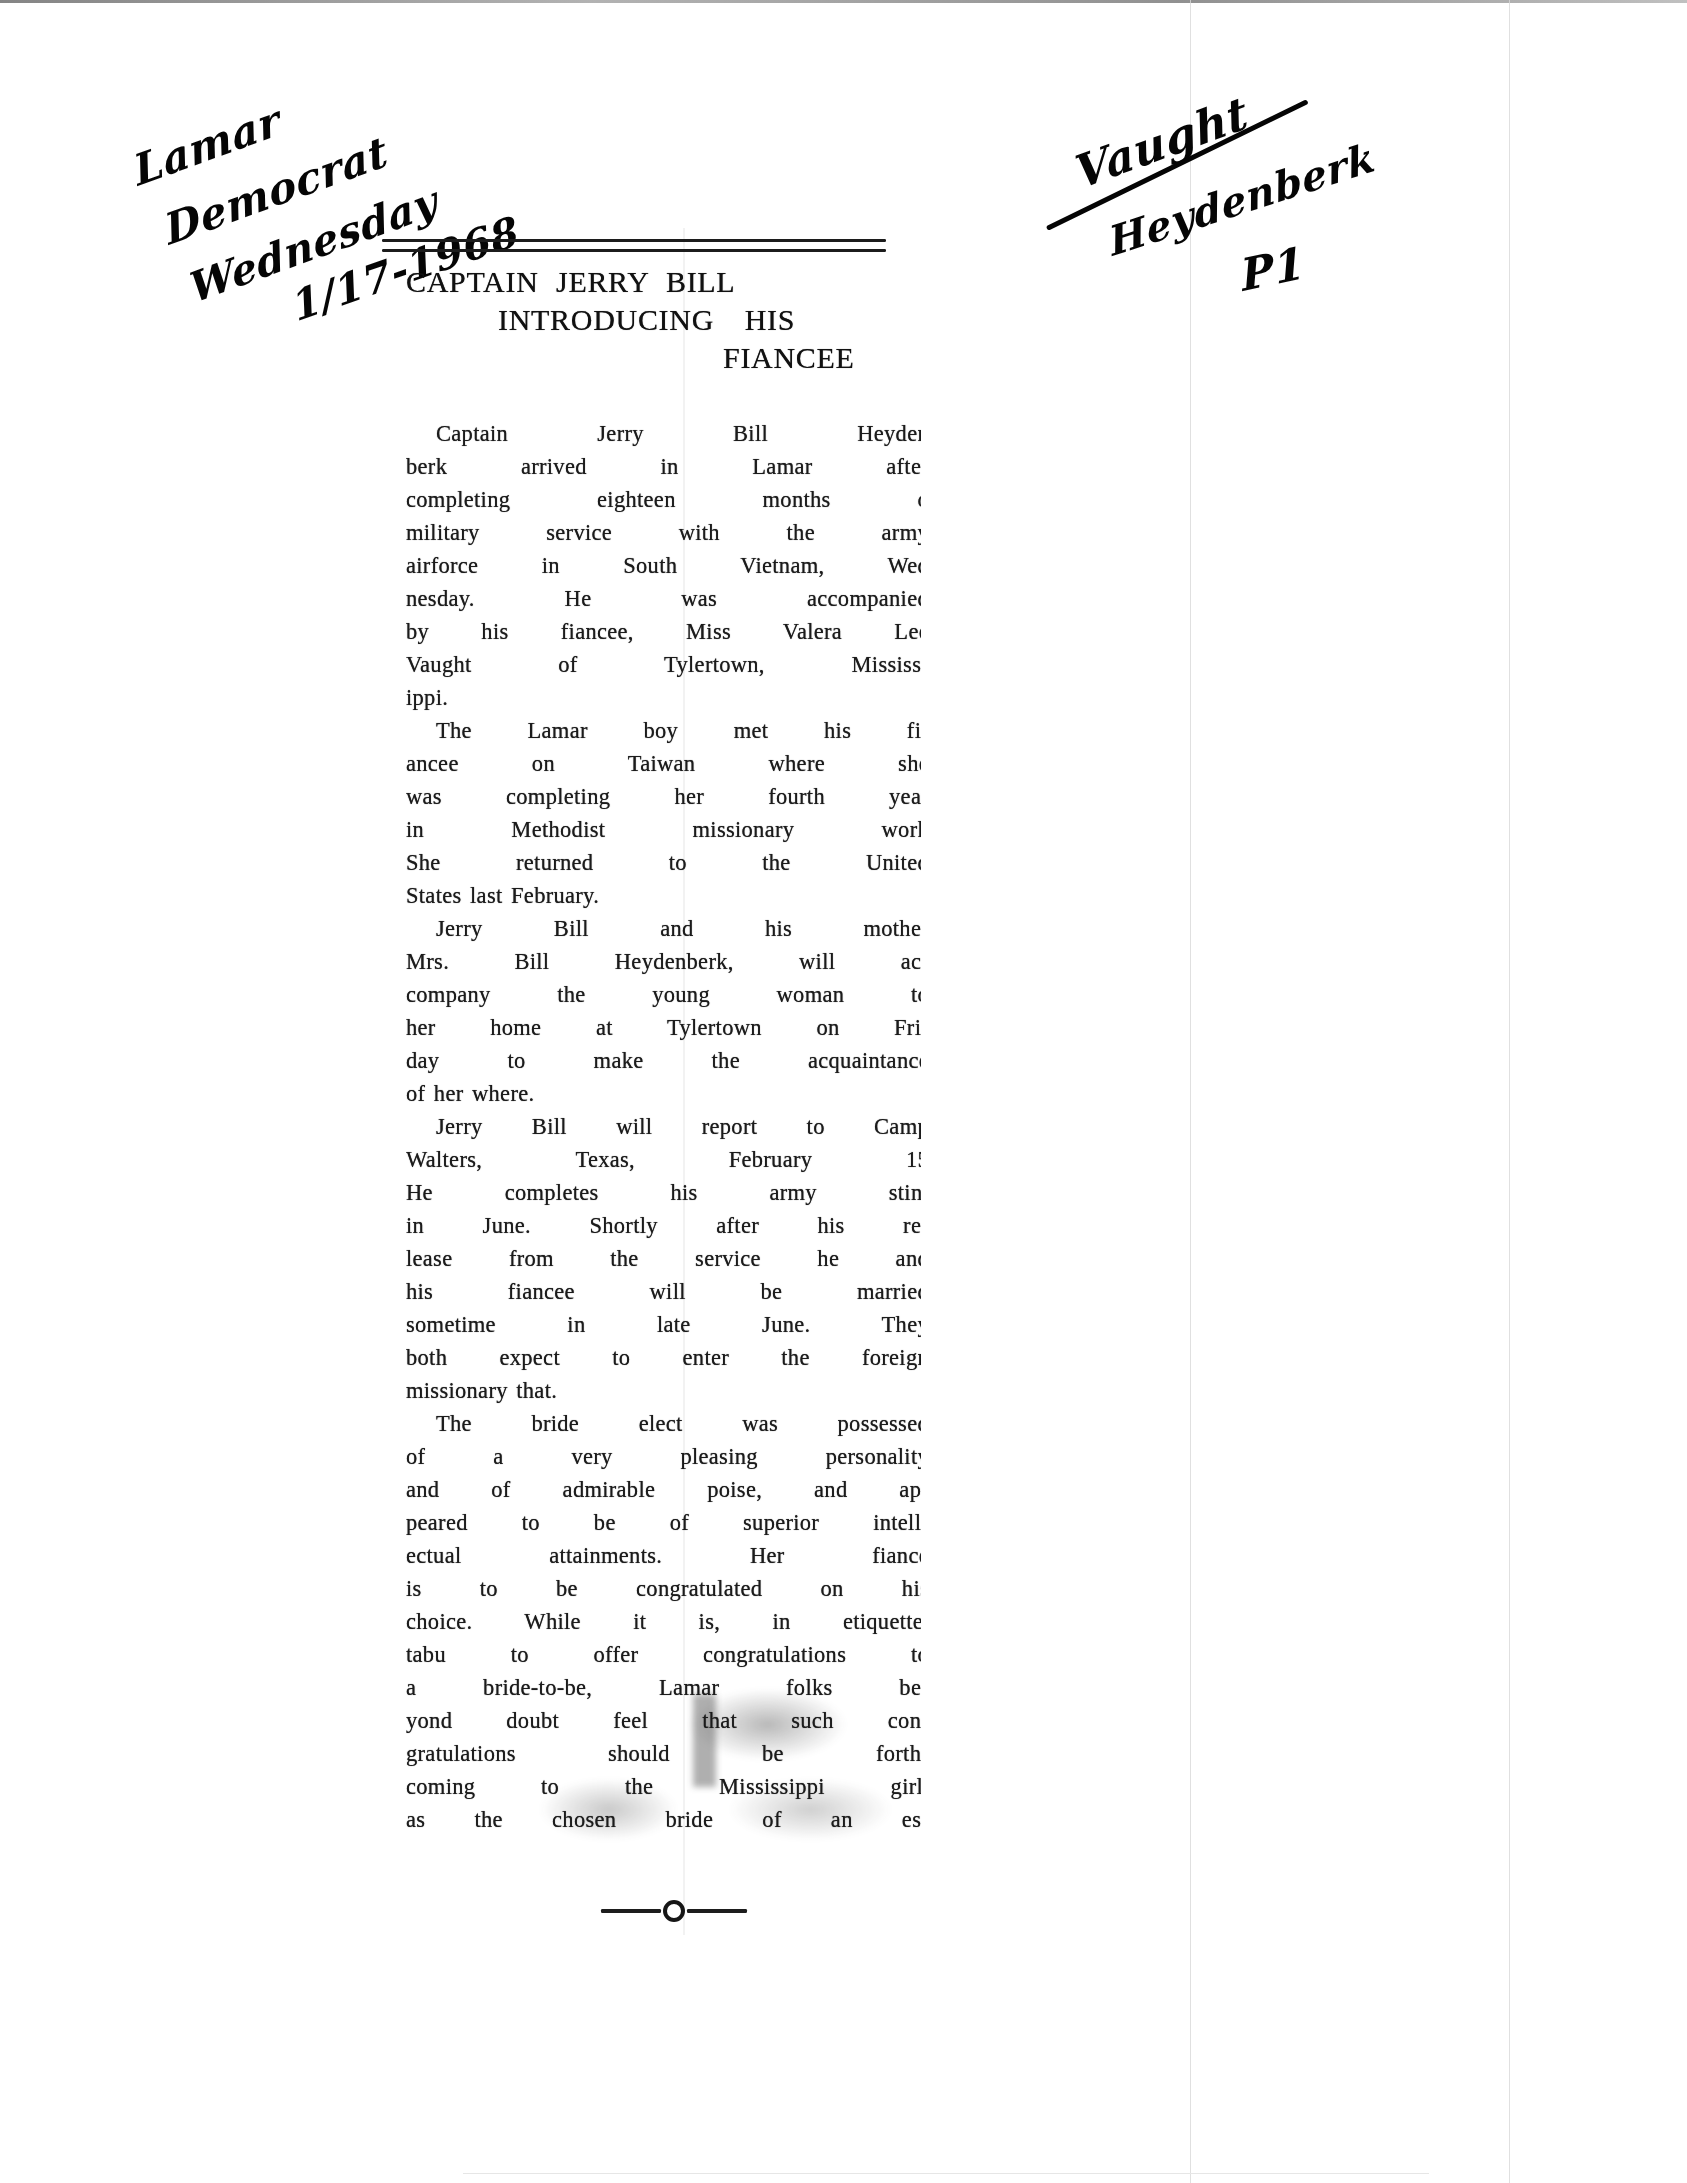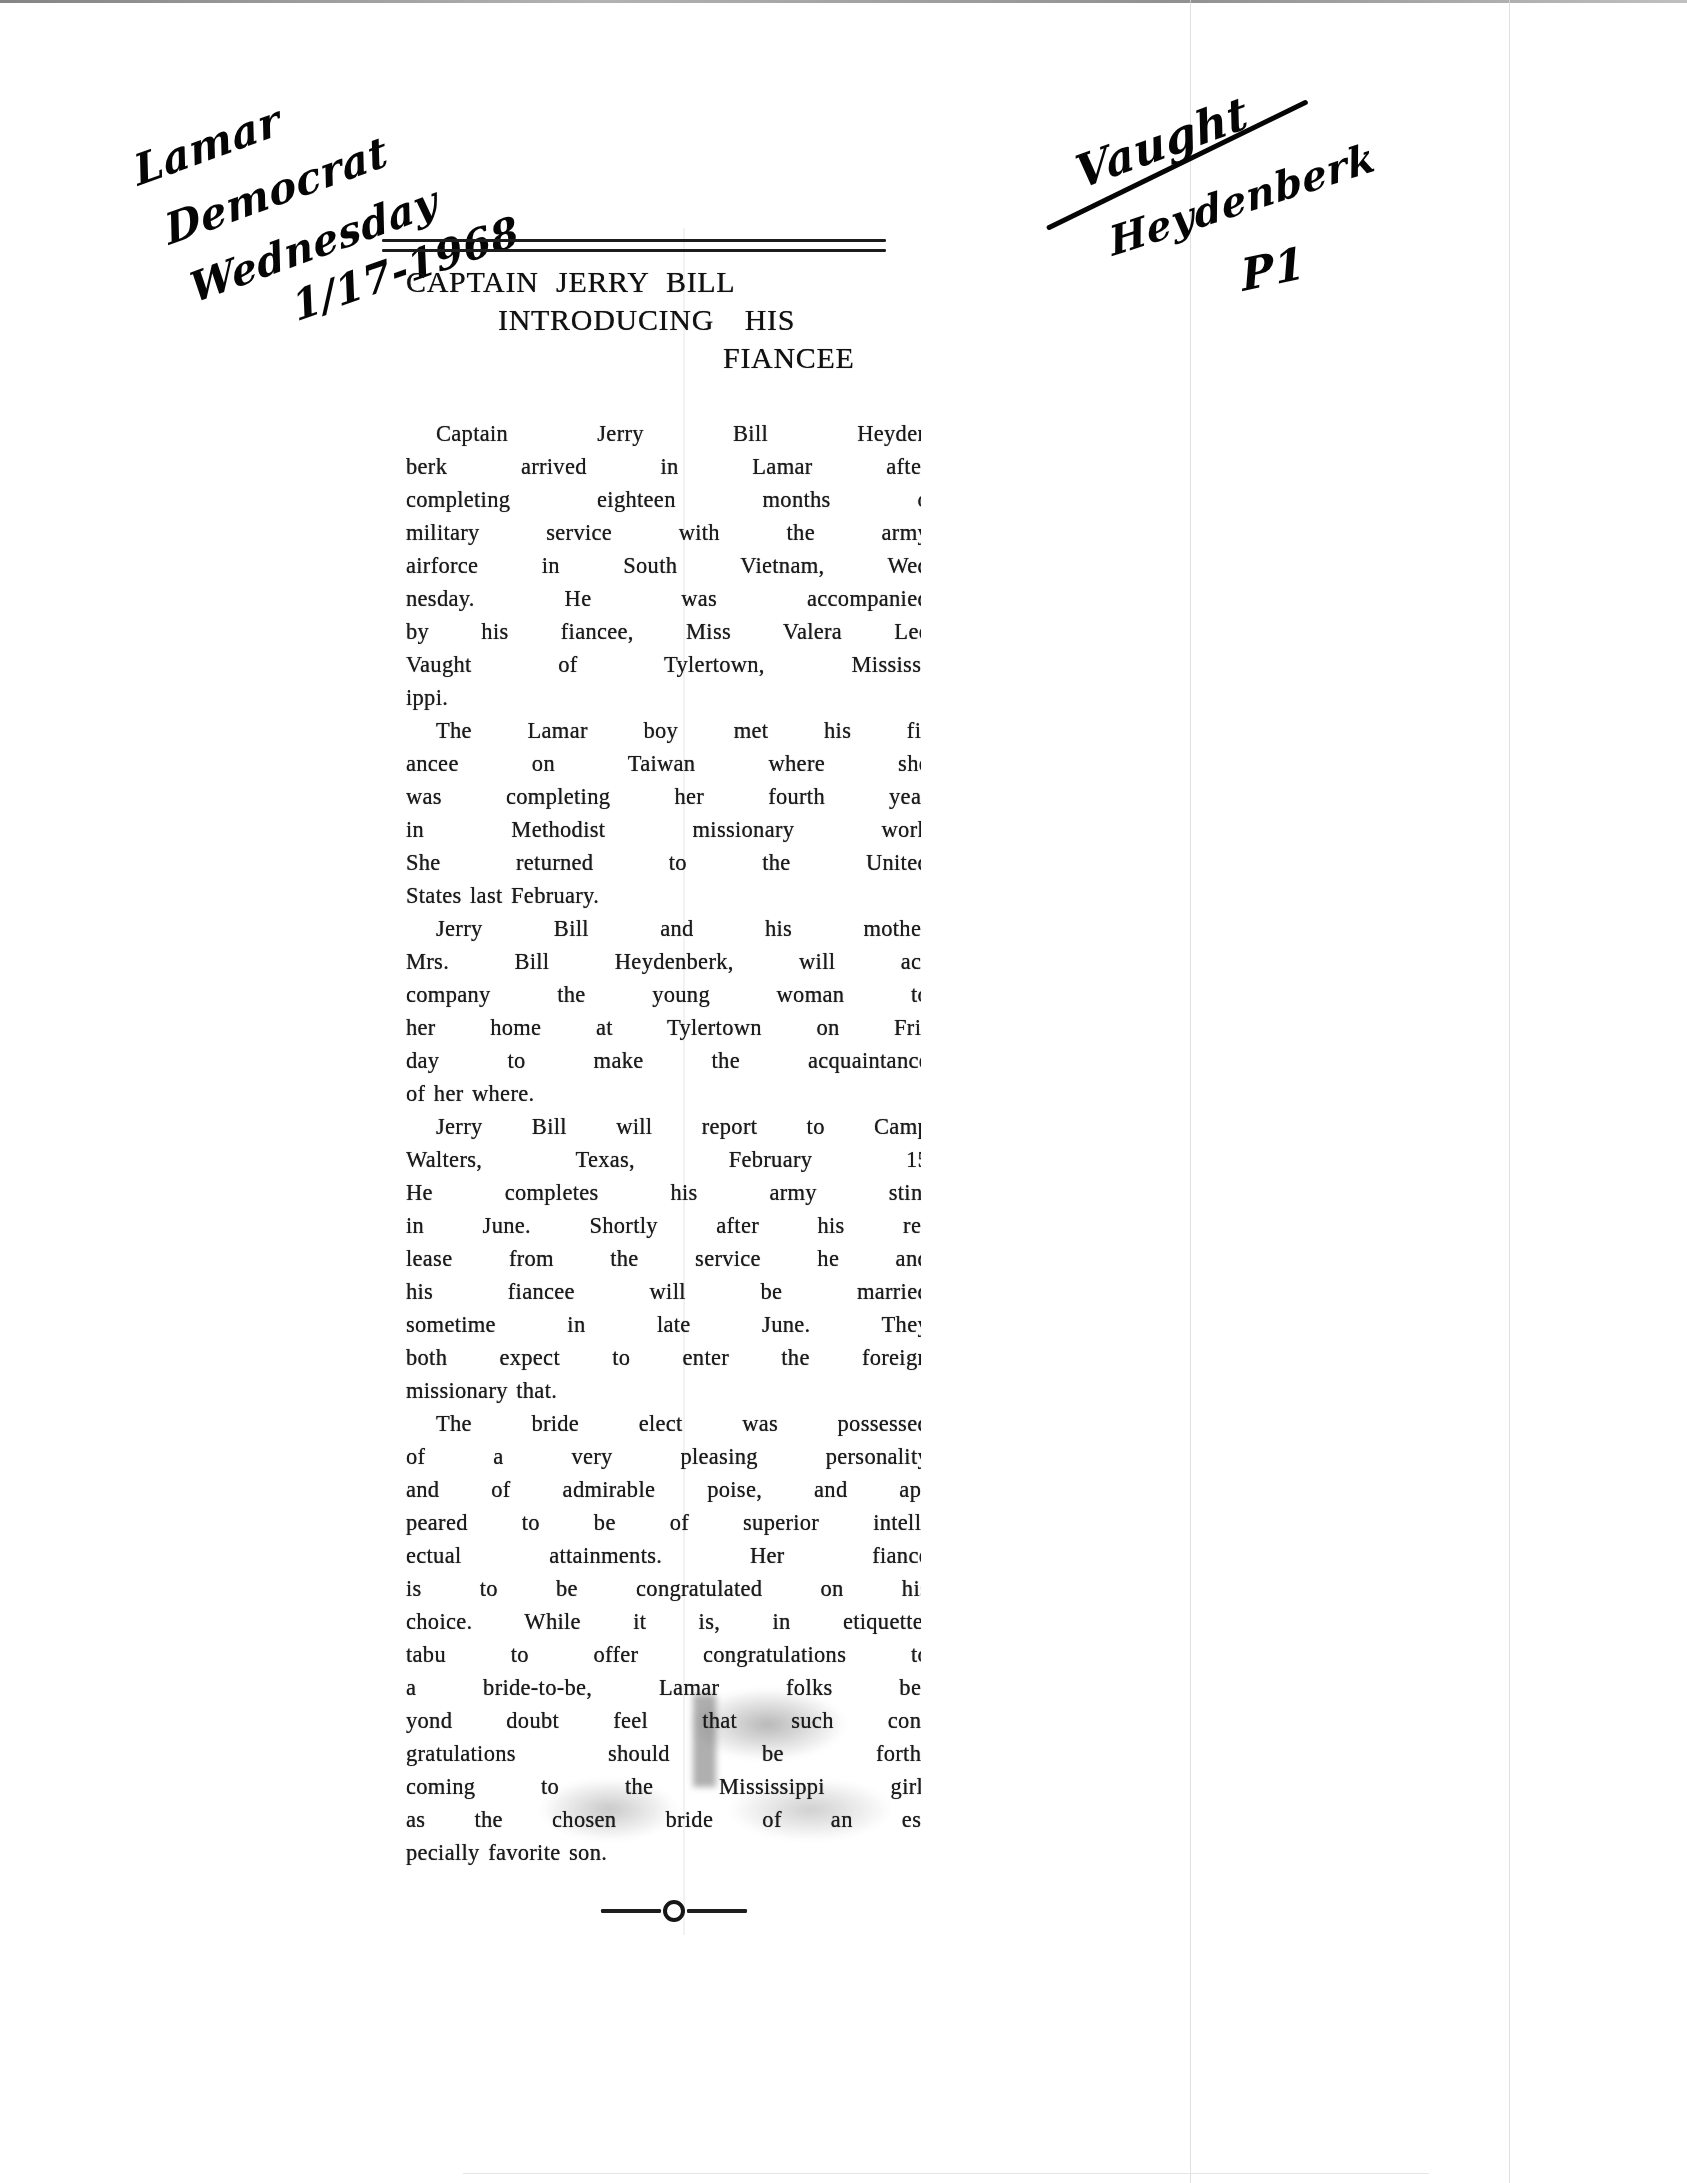--- a/index.html
+++ b/index.html
@@ -159,21 +159,20 @@
         <div class="line">peared to be of superior intell-</div>
         <div class="line">ectual attainments. Her fiance</div>
         <div class="line">is to be congratulated on his</div>
         <div class="line">choice. While it is, in etiquette,</div>
         <div class="line">tabu to offer congratulations to</div>
         <div class="line">a bride-to-be, Lamar folks be-</div>
         <div class="line">yond doubt feel that such con-</div>
         <div class="line">gratulations should be forth-</div>
         <div class="line">coming to the Mississippi girl,</div>
         <div class="line">as the chosen bride of an es-</div>
-        <div class="line plast">pecially favorite son.</div>
       </div>
   </div>
 
   <div class="endmark">
     <div class="em-line"></div>
     <div class="em-circle"></div>
     <div class="em-line"></div>
   </div>
 
   <div class="smudge sm1"></div>

